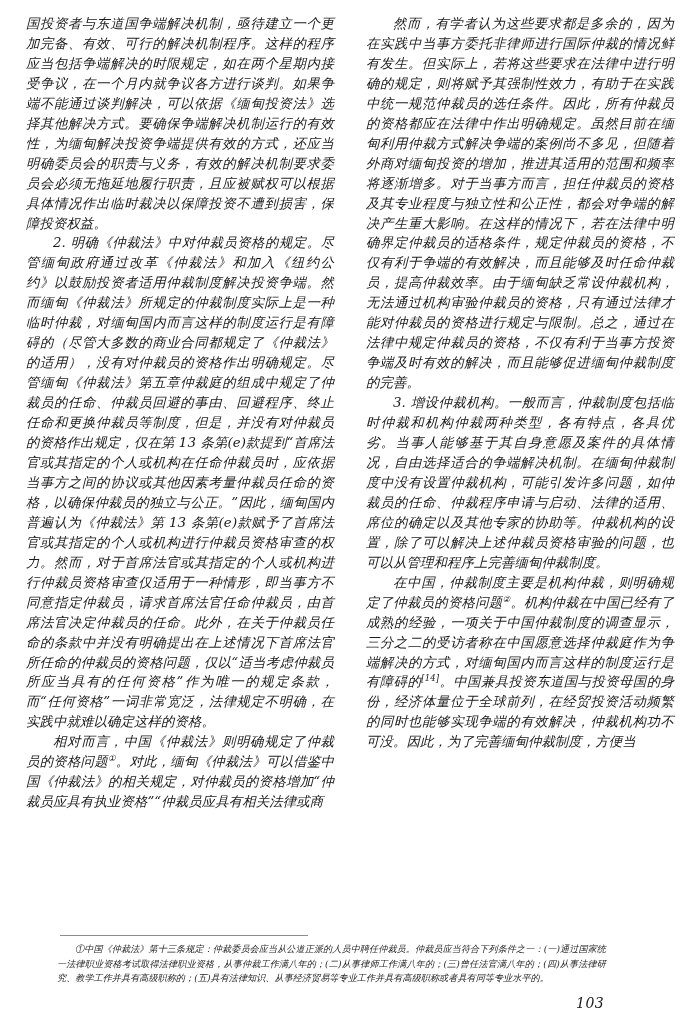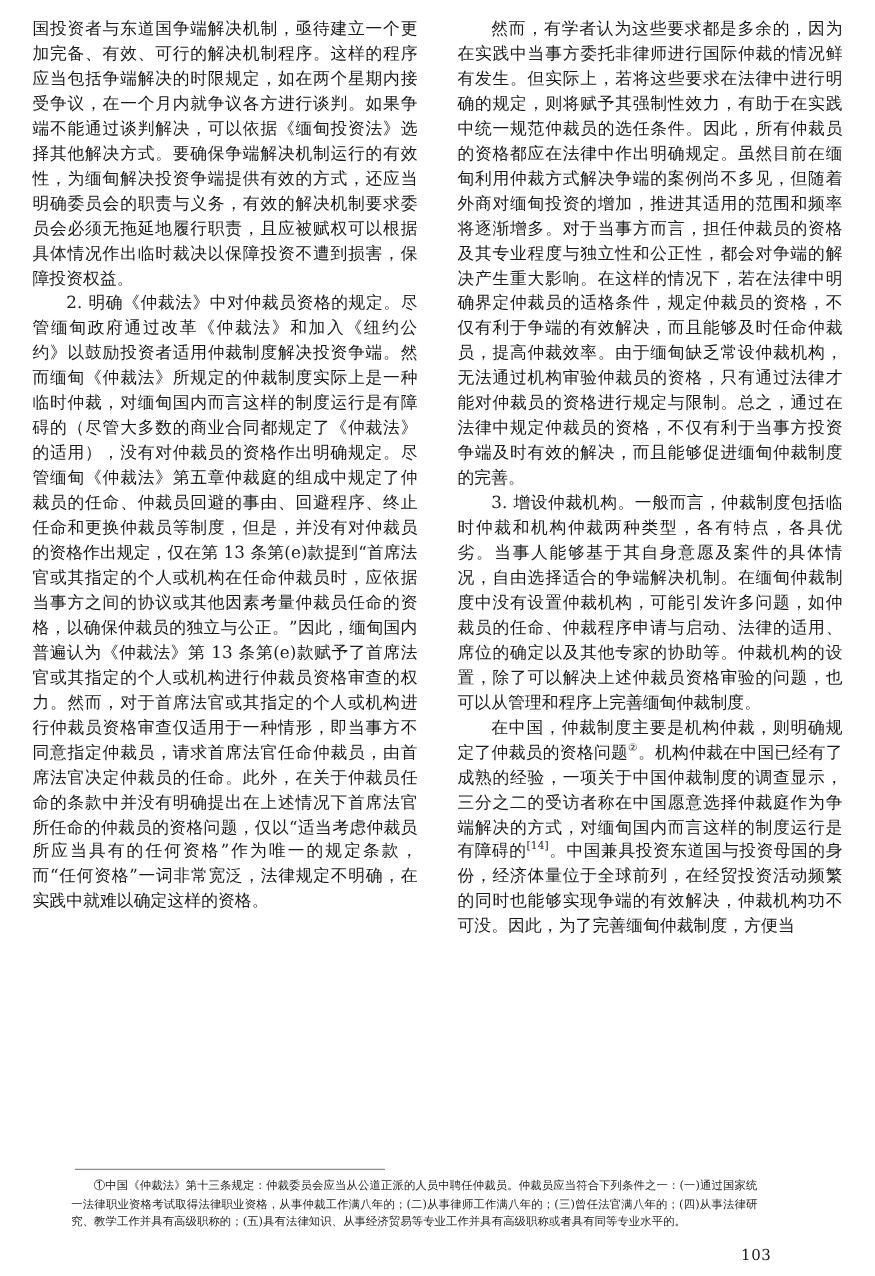--- a/index.html
+++ b/index.html
@@ -18,20 +18,21 @@
 
   .page {
     position: absolute;
     inset: 0;
     width: 632px;
     height: 1021px;
     box-sizing: border-box;
     padding: 14px 16px 0 26px;
     display: flex;
     flex-direction: column;
+    font-style: italic;
   }
 
   .columns {
     display: flex;
     flex-direction: row;
     gap: 32px;
     height: 880px;
     align-items: flex-start;
   }
 
@@ -84,37 +85,38 @@
     text-align: justify;
     text-justify: inter-ideograph;
     color: #1f1f1f;
     text-indent: 18px;
     word-break: break-all;
     letter-spacing: 0.05px;
   }
 
   .page-number {
     position: absolute;
-    right: 15px;
+    right: 28px;
     bottom: 10px;
-    font-size: 12px;
+    font-size: 14px;
     color: #1a1a1a;
     letter-spacing: 0.4px;
   }
 </style>
 </head>
 <body>
 
 <div class="page">
 
   <div class="columns">
 
     <div class="col">
       <p>国投资者与东道国争端解决机制，亟待建立一个更加完备、有效、可行的解决机制程序。这样的程序应当包括争端解决的时限规定，如在两个星期内接受争议，在一个月内就争议各方进行谈判。如果争端不能通过谈判解决，可以依据《缅甸投资法》选择其他解决方式。要确保争端解决机制运行的有效性，为缅甸解决投资争端提供有效的方式，还应当明确委员会的职责与义务，有效的解决机制要求委员会必须无拖延地履行职责，且应被赋权可以根据具体情况作出临时裁决以保障投资不遭到损害，保障投资权益。</p>
       <p class="indent">2. 明确《仲裁法》中对仲裁员资格的规定。尽管缅甸政府通过改革《仲裁法》和加入《纽约公约》以鼓励投资者适用仲裁制度解决投资争端。然而缅甸《仲裁法》所规定的仲裁制度实际上是一种临时仲裁，对缅甸国内而言这样的制度运行是有障碍的（尽管大多数的商业合同都规定了《仲裁法》的适用），没有对仲裁员的资格作出明确规定。尽管缅甸《仲裁法》第五章仲裁庭的组成中规定了仲裁员的任命、仲裁员回避的事由、回避程序、终止任命和更换仲裁员等制度，但是，并没有对仲裁员的资格作出规定，仅在第 13 条第(e)款提到“首席法官或其指定的个人或机构在任命仲裁员时，应依据当事方之间的协议或其他因素考量仲裁员任命的资格，以确保仲裁员的独立与公正。”因此，缅甸国内普遍认为《仲裁法》第 13 条第(e)款赋予了首席法官或其指定的个人或机构进行仲裁员资格审查的权力。然而，对于首席法官或其指定的个人或机构进行仲裁员资格审查仅适用于一种情形，即当事方不同意指定仲裁员，请求首席法官任命仲裁员，由首席法官决定仲裁员的任命。此外，在关于仲裁员任命的条款中并没有明确提出在上述情况下首席法官所任命的仲裁员的资格问题，仅以“适当考虑仲裁员所应当具有的任何资格”作为唯一的规定条款，而“任何资格”一词非常宽泛，法律规定不明确，在实践中就难以确定这样的资格。</p>
+      <p class="indent"><span>相对而言，中国《仲裁法》则明确规定了仲裁员的资格问题</span><sup>①</sup><span>。对此，缅甸《仲裁法》可以借鉴中国《仲裁法》的相关规定，对仲裁员的资格增加“仲裁员应具有执业资格”“仲裁员应具有相关法律或商</span></p>
     </div>
 
     <div class="col">
       <p class="indent">然而，有学者认为这些要求都是多余的，因为在实践中当事方委托非律师进行国际仲裁的情况鲜有发生。但实际上，若将这些要求在法律中进行明确的规定，则将赋予其强制性效力，有助于在实践中统一规范仲裁员的选任条件。因此，所有仲裁员的资格都应在法律中作出明确规定。虽然目前在缅甸利用仲裁方式解决争端的案例尚不多见，但随着外商对缅甸投资的增加，推进其适用的范围和频率将逐渐增多。对于当事方而言，担任仲裁员的资格及其专业程度与独立性和公正性，都会对争端的解决产生重大影响。在这样的情况下，若在法律中明确界定仲裁员的适格条件，规定仲裁员的资格，不仅有利于争端的有效解决，而且能够及时任命仲裁员，提高仲裁效率。由于缅甸缺乏常设仲裁机构，无法通过机构审验仲裁员的资格，只有通过法律才能对仲裁员的资格进行规定与限制。总之，通过在法律中规定仲裁员的资格，不仅有利于当事方投资争端及时有效的解决，而且能够促进缅甸仲裁制度的完善。</p>
       <p class="indent">3. 增设仲裁机构。一般而言，仲裁制度包括临时仲裁和机构仲裁两种类型，各有特点，各具优劣。当事人能够基于其自身意愿及案件的具体情况，自由选择适合的争端解决机制。在缅甸仲裁制度中没有设置仲裁机构，可能引发许多问题，如仲裁员的任命、仲裁程序申请与启动、法律的适用、席位的确定以及其他专家的协助等。仲裁机构的设置，除了可以解决上述仲裁员资格审验的问题，也可以从管理和程序上完善缅甸仲裁制度。</p>
       <p class="indent"><span>在中国，仲裁制度主要是机构仲裁，则明确规定了仲裁员的资格问题</span><sup>②</sup><span>。机构仲裁在中国已经有了成熟的经验，一项关于中国仲裁制度的调查显示，三分之二的受访者称在中国愿意选择仲裁庭作为争端解决的方式，对缅甸国内而言这样的制度运行是有障碍的</span><sup>[14]</sup><span>。中国兼具投资东道国与投资母国的身份，经济体量位于全球前列，在经贸投资活动频繁的同时也能够实现争端的有效解决，仲裁机构功不可没。因此，为了完善缅甸仲裁制度，方便当</span></p>
     </div>
 
   </div>
 

